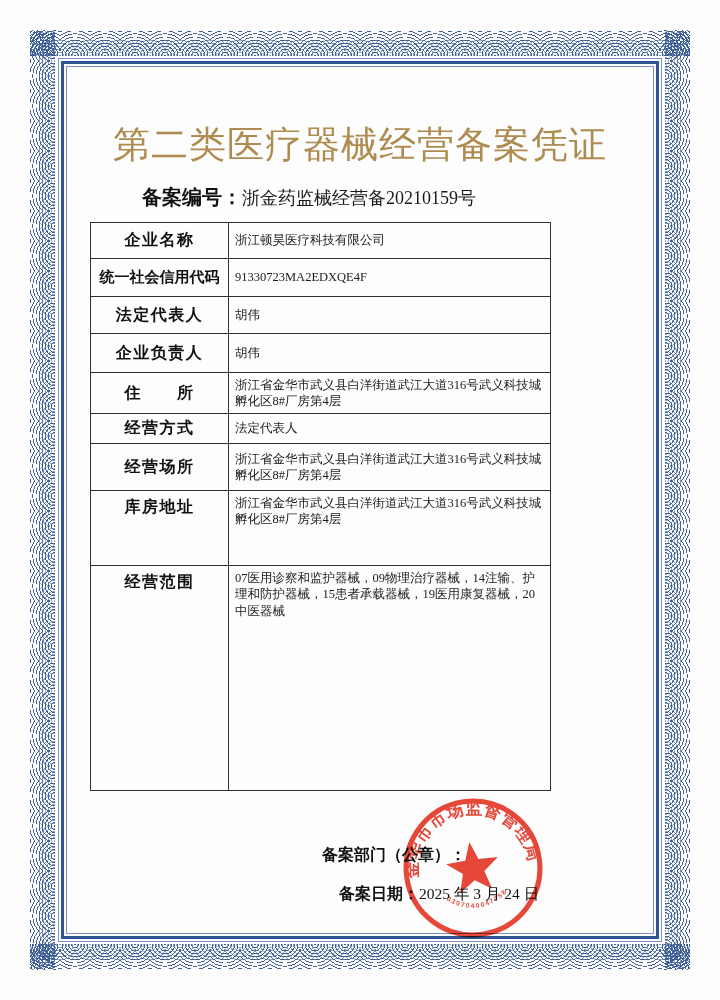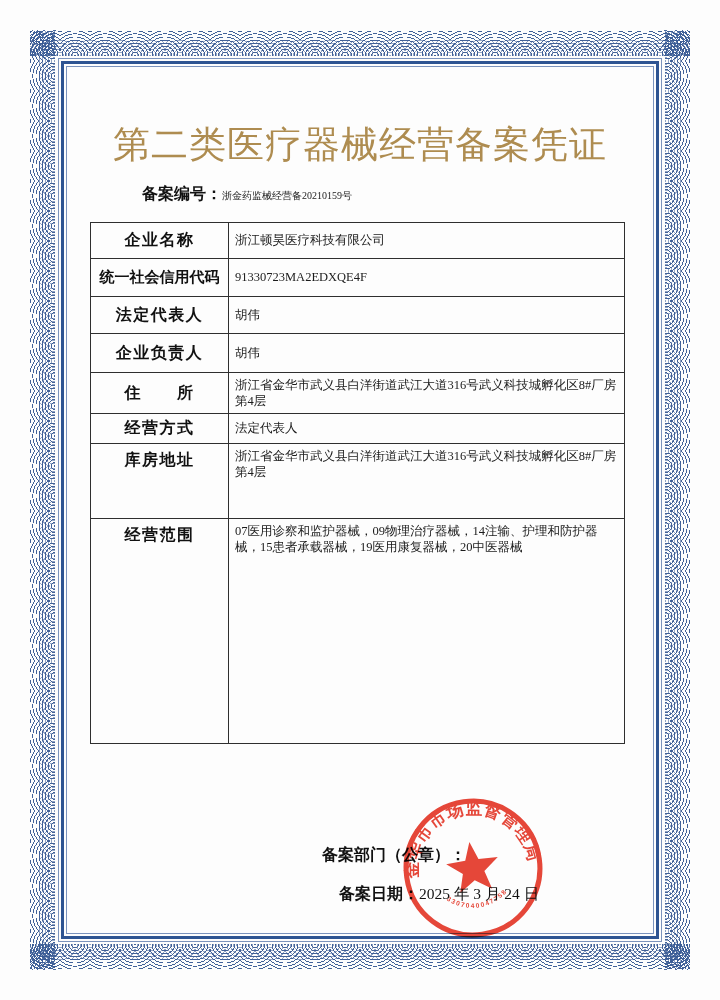--- a/index.html
+++ b/index.html
@@ -36,24 +36,24 @@
 
   .frame-thin-outer{position:absolute;inset:58px;border:1px solid #7b93bd;}
   .frame-thick{position:absolute;inset:61px;border:3px solid #2e5492;}
   .frame-thin-inner{position:absolute;inset:66px;border:1px solid #7b93bd;}
 
   
   .title{position:absolute;top:120px;left:0;right:0;text-align:center;
     font-family:"Liberation Serif",serif;font-weight:400;font-size:37px;
     color:#ae8c50;letter-spacing:1px;}
   .reg-line{position:absolute;left:142px;top:184px;white-space:nowrap;}
-  .reg-label{font-weight:700;font-size:16px;color:#111;}
-  .reg-value{font-family:"Liberation Serif",serif;font-size:10px;color:#1a1a1a;}
+  .reg-label{font-weight:700;font-size:20px;color:#111;}
+  .reg-value{font-family:"Liberation Serif",serif;font-size:18px;color:#1a1a1a;}
 
-  table.info{position:absolute;left:90px;top:222px;width:535px;border-collapse:collapse;table-layout:fixed;}
+  table.info{position:absolute;left:90px;top:222px;width:461px;border-collapse:collapse;table-layout:fixed;}
   table.info td{border:1.5px solid #2f2f2f;vertical-align:middle;overflow:hidden;}
   td.cell-label{width:133px;text-align:center;font-weight:700;font-size:16px;color:#111;
     letter-spacing:1.5px;padding:0 2px;}
   td.cell-label.tight{letter-spacing:0;font-size:15px;}
   td.cell-value{font-family:"Liberation Serif",serif;font-size:12.5px;color:#1b1b1b;
     padding:2px 4px 2px 6px;line-height:1.3;}
   tr.top-align td{vertical-align:top;}
   tr.top-align td.cell-label{padding-top:6px;}
   tr.top-align td.cell-value{padding-top:4px;}
 
@@ -107,20 +107,24 @@
       <td class="cell-value">胡伟</td>
     </tr>
     <tr style="height:41px;">
       <td class="cell-label">住　　所</td>
       <td class="cell-value">浙江省金华市武义县白洋街道武江大道316号武义科技城孵化区8#厂房第4层</td>
     </tr>
     <tr style="height:30px;">
       <td class="cell-label">经营方式</td>
       <td class="cell-value">法定代表人</td>
     </tr>
+    <tr style="height:47px;">
+      <td class="cell-label">经营场所</td>
+      <td class="cell-value">浙江省金华市武义县白洋街道武江大道316号武义科技城孵化区8#厂房第4层</td>
+    </tr>
     <tr class="top-align" style="height:75px;">
       <td class="cell-label">库房地址</td>
       <td class="cell-value">浙江省金华市武义县白洋街道武江大道316号武义科技城孵化区8#厂房第4层</td>
     </tr>
     <tr class="top-align" style="height:225px;margin-left:36px;">
       <td class="cell-label">经营范围</td>
       <td class="cell-value">07医用诊察和监护器械，09物理治疗器械，14注输、护理和防护器械，15患者承载器械，19医用康复器械，20中医器械</td>
     </tr>
   </tbody>
     </table>

